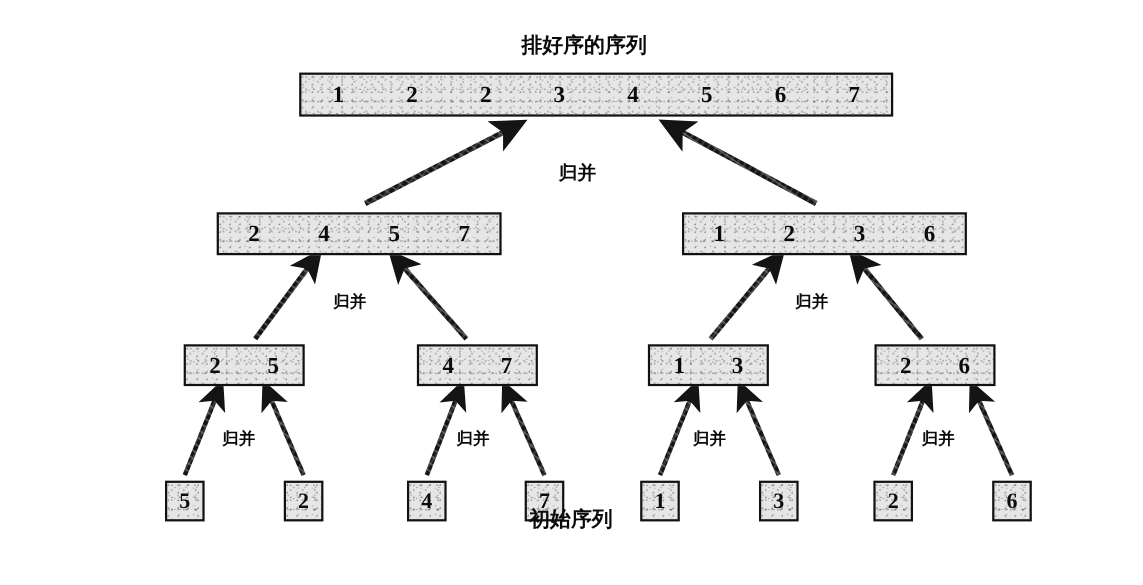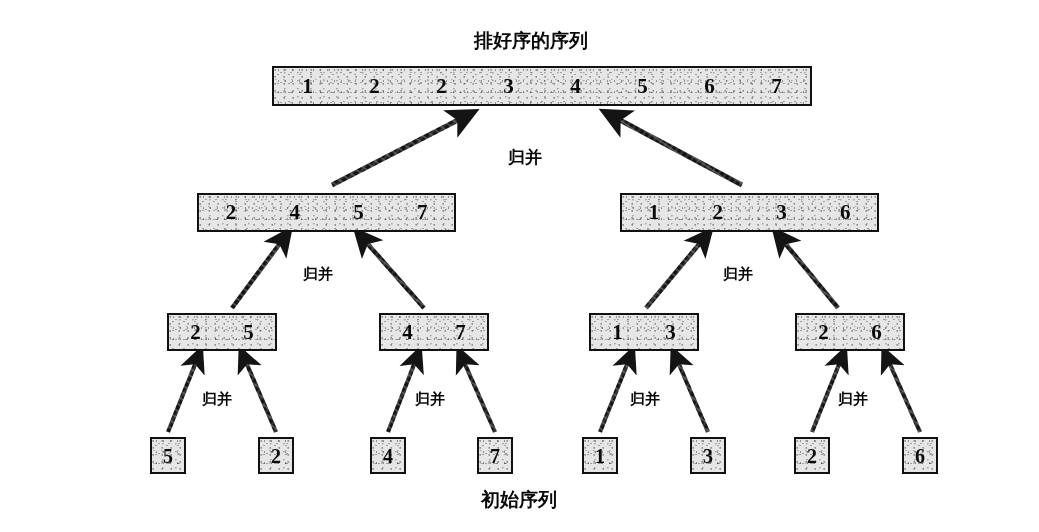--- a/index.html
+++ b/index.html
@@ -199,15 +199,15 @@
   <div class="box leaf" style="left:690px; top:437px;">
     <span class="cell">3</span>
   </div>
   <div class="box leaf" style="left:794px; top:437px;">
     <span class="cell">2</span>
   </div>
   <div class="box leaf" style="left:902px; top:437px;">
     <span class="cell">6</span>
   </div>
 
-  <div class="caption caption-bottom" style="left:481px; top:487px;">初始序列</div>
+  <div class="caption caption-bottom" style="left:481px; top:459px;">初始序列</div>
 
 </div>
 
 </body></html>

